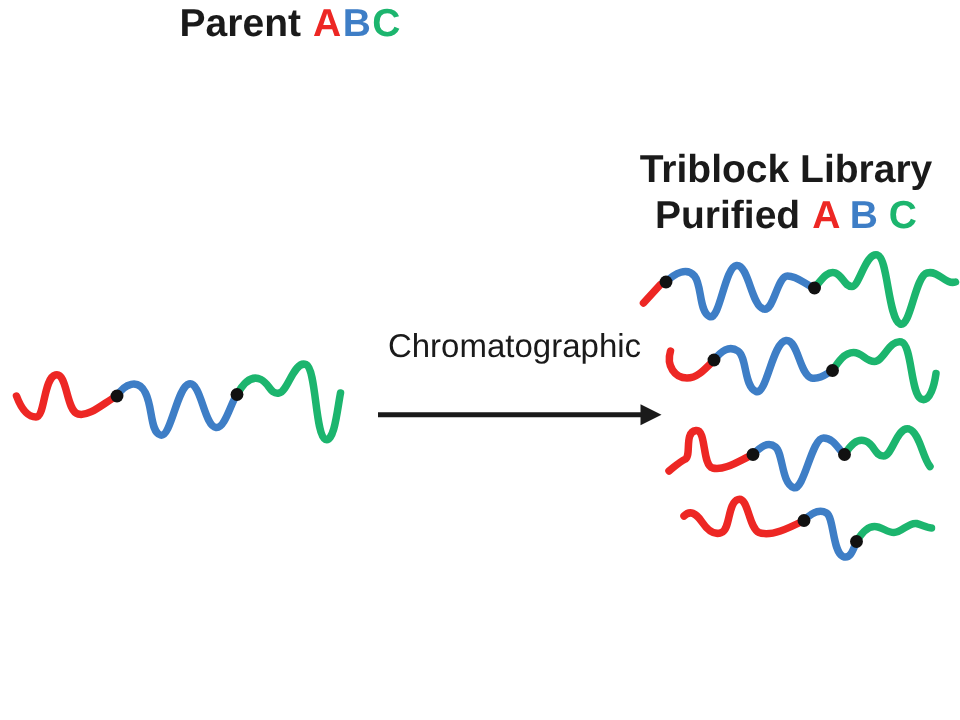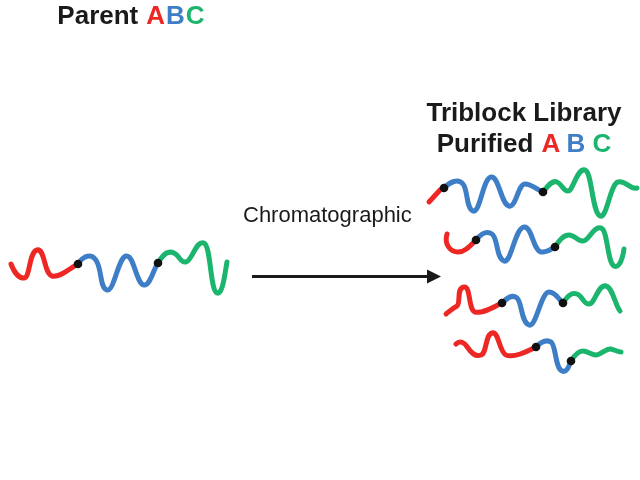--- a/index.html
+++ b/index.html
@@ -15,29 +15,29 @@
     position:absolute;
     display:flex;
     justify-content:center;
     gap:8px;
     font-weight:bold;
     font-size:26px;
     line-height:30px;
     white-space:nowrap;
   }
   .title .abc{display:flex;gap:1px;font-weight:bold;}
-  #left-title{left:5px;top:186;width:252px;}
+  #left-title{left:15px;top:186;width:252px;justify-content:flex-end;}
   #right-title-block{
     position:absolute;left:408px;top:97px;width:232px;
     text-align:center;font-weight:bold;font-size:26px;line-height:31px;
   }
   #right-title-line1{display:flex;justify-content:center;gap:8px;}
   #process-label{
-    position:absolute;left:243px;top:202px;width:200px;
-    text-align:left;font-size:22px;line-height:25px;font-weight:400;
+    position:absolute;left:243px;top:218px;width:200px;
+    text-align:center;font-size:22px;line-height:25px;font-weight:400;
   }
   svg{position:absolute;left:0;top:0;}
   .chain{fill:none;stroke-width:5;stroke-linecap:round;stroke-linejoin:round;}
   .arrow-line{stroke:#1a1a1a;stroke-width:3.2;stroke-linecap:butt;}
   .arrow-head{fill:#1a1a1a;stroke:none;}
 </style>
 </head>
 <body>
 
 <div id="canvas">

